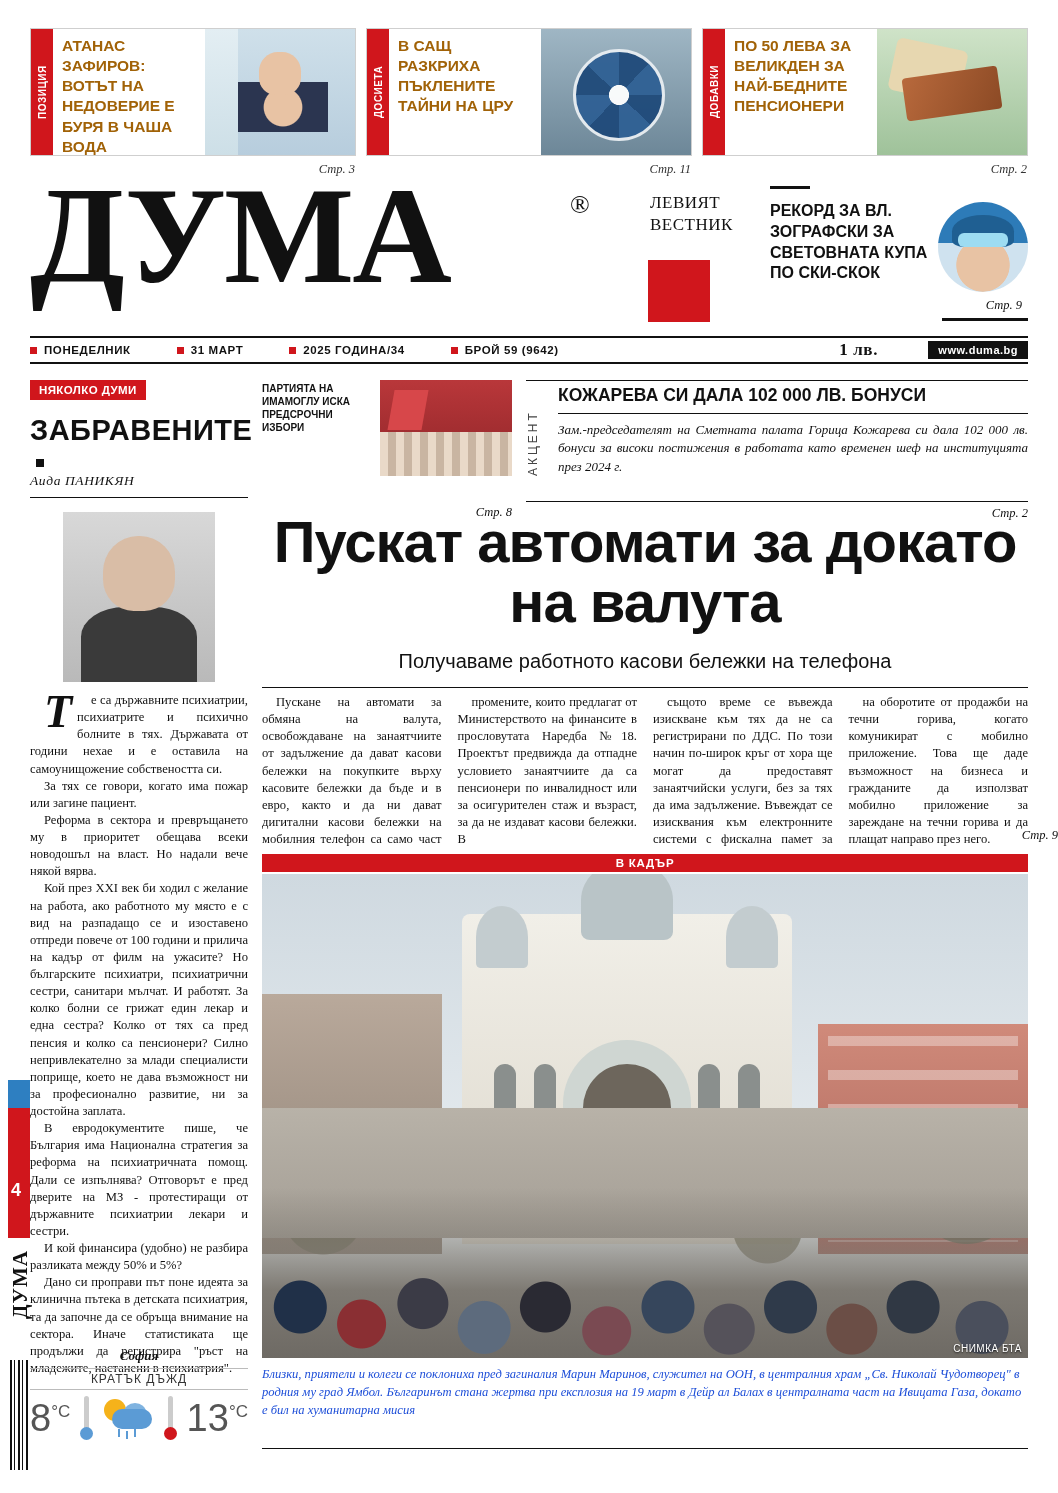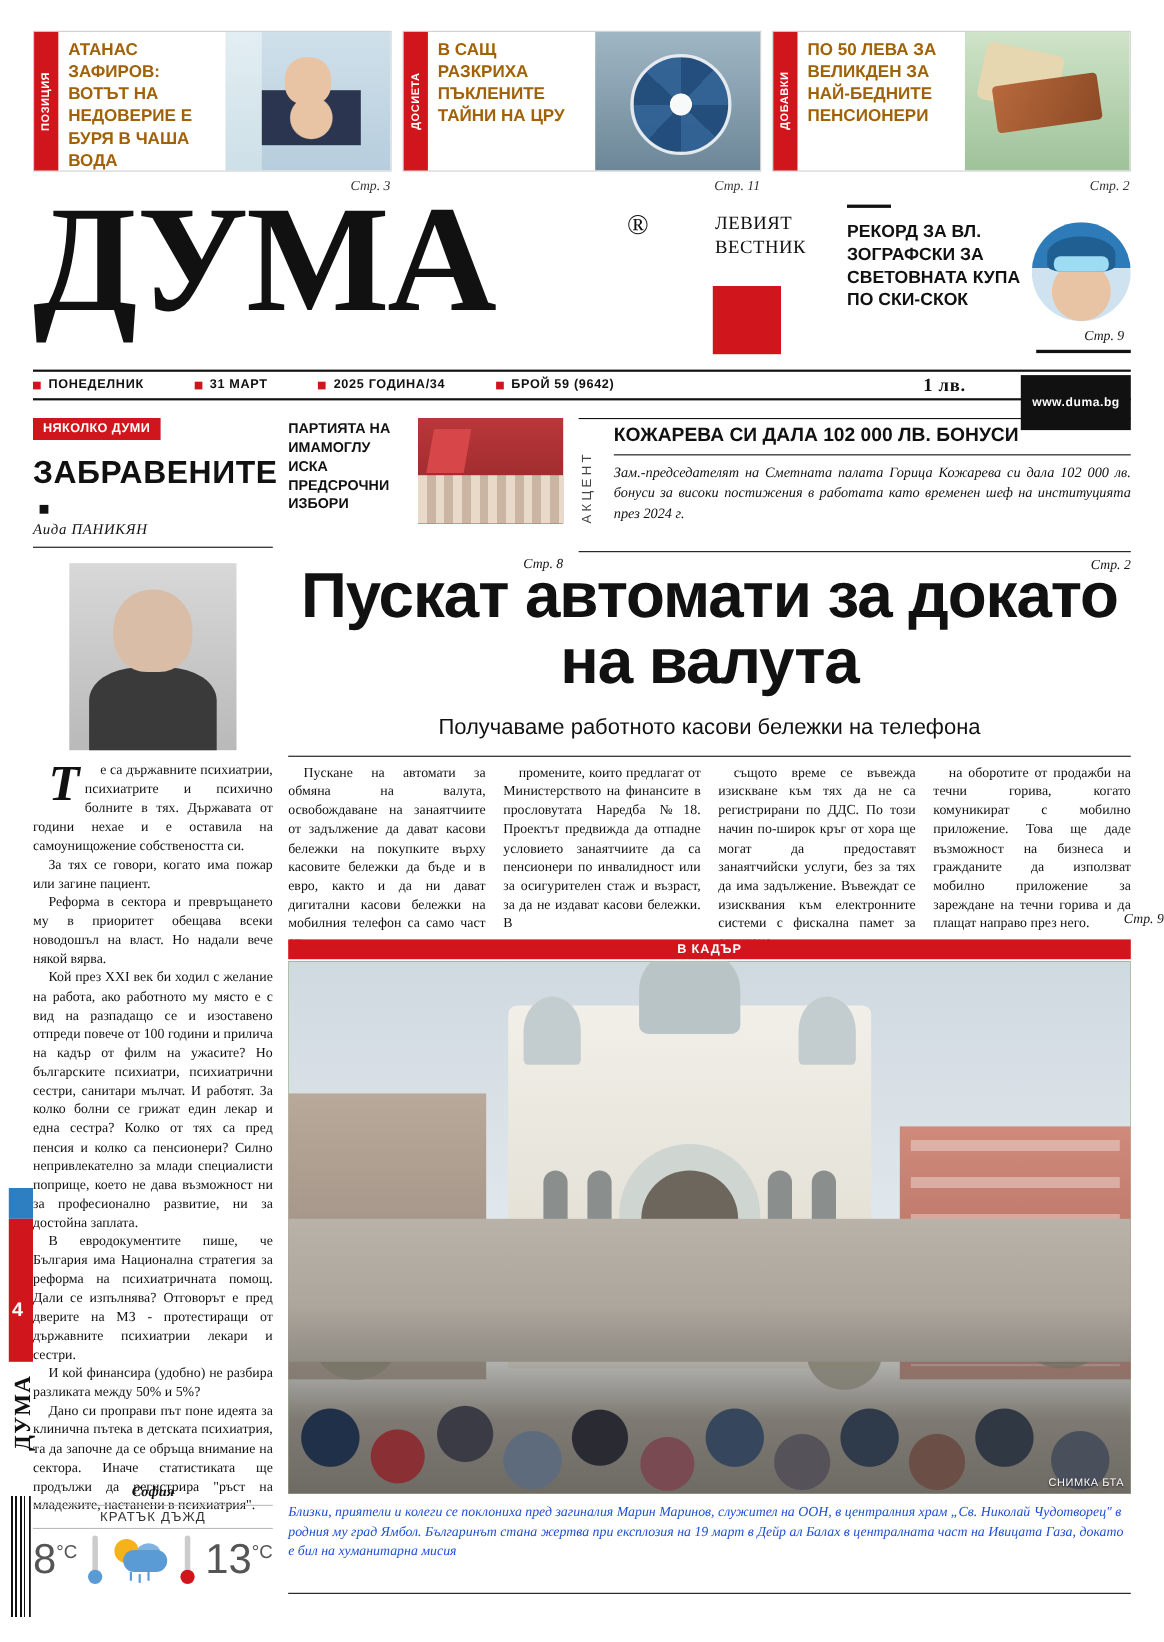--- a/index.html
+++ b/index.html
@@ -138,21 +138,21 @@
     border-top:2px solid #111; border-bottom:2px solid #111;
     height:28px; display:flex; align-items:center;
     font-family:"Liberation Sans", sans-serif; font-size:11.5px; letter-spacing:.6px;
   }
   .info-line .sq { width:7px; height:7px; background:#d0161c; margin-right:7px; }
   .info-item { display:flex; align-items:center; margin-right:46px; text-transform:uppercase; font-weight:bold; color:#111;}
   .price { font-family:"Liberation Serif", serif; font-size:17px; font-weight:bold; margin-left:auto; margin-right:150px;}
   .site-badge {
     position:absolute; right:0; top:3px;
     background:#111; color:#fff; font-family:"Liberation Sans", sans-serif;
-    font-size:11px; font-weight:bold; padding:19px 10px; letter-spacing:.5px;
+    font-size:11px; font-weight:bold; padding:3px 10px; letter-spacing:.5px;
   }
 
   
   .left-col { position:absolute; left:30px; top:380px; width:218px; }
   .nk-badge {
     display:inline-block; background:#d0161c; color:#fff;
     font-family:"Liberation Sans", sans-serif; font-weight:bold;
     font-size:11.5px; padding:4px 9px; letter-spacing:.4px; text-transform:uppercase;
   }
   .op-title {
@@ -220,21 +220,21 @@
   .barcode {
     position:absolute; left:10px; top:1360px; width:18px; height:110px;
     background:repeating-linear-gradient(90deg,#111 0 2px, #fff 2px 4px, #111 4px 5px, #fff 5px 8px);
   }
 
   
   .sec-row { position:absolute; left:262px; top:380px; width:766px; height:122px; display:flex; gap:14px; }
   .party-box { width:250px; display:flex; position:relative; }
   .party-text {
     font-family:"Liberation Sans", sans-serif; font-weight:bold;
-    font-size:13px; line-height:1.30; text-transform:uppercase; width:110px; padding-top:2px;
+    font-size:10px; line-height:1.30; text-transform:uppercase; width:110px; padding-top:2px;
   }
   .party-img { flex:1; margin-left:8px; height:96px; position:relative; overflow:hidden;
     background:linear-gradient(180deg,#b9373a,#8e2528);
   }
   .party-img:after{
     content:""; position:absolute; left:0; bottom:0; width:100%; height:46%;
     background:repeating-linear-gradient(90deg,#e9d9c8 0 8px, #c9b5a2 8px 16px);
   }
   .party-img:before{
     content:""; position:absolute; left:8%; top:10%; width:26%; height:42%;

